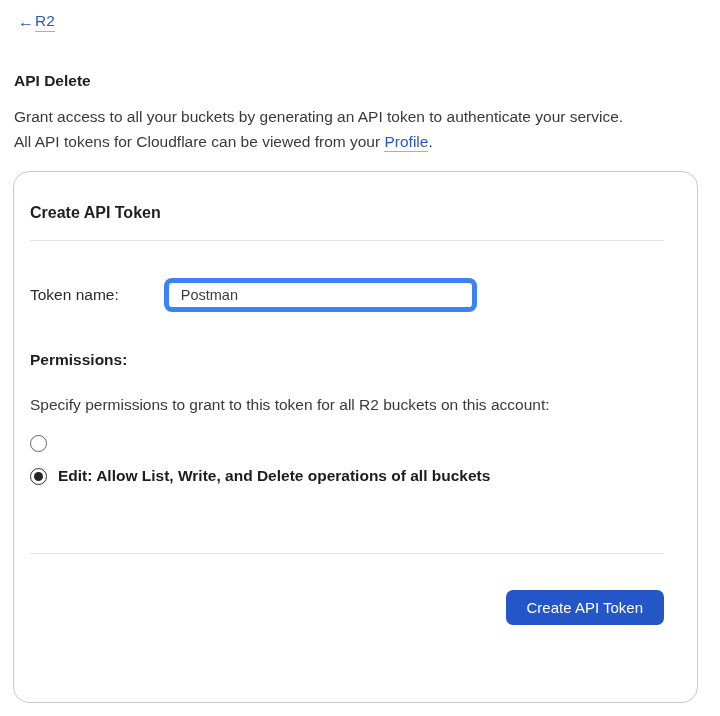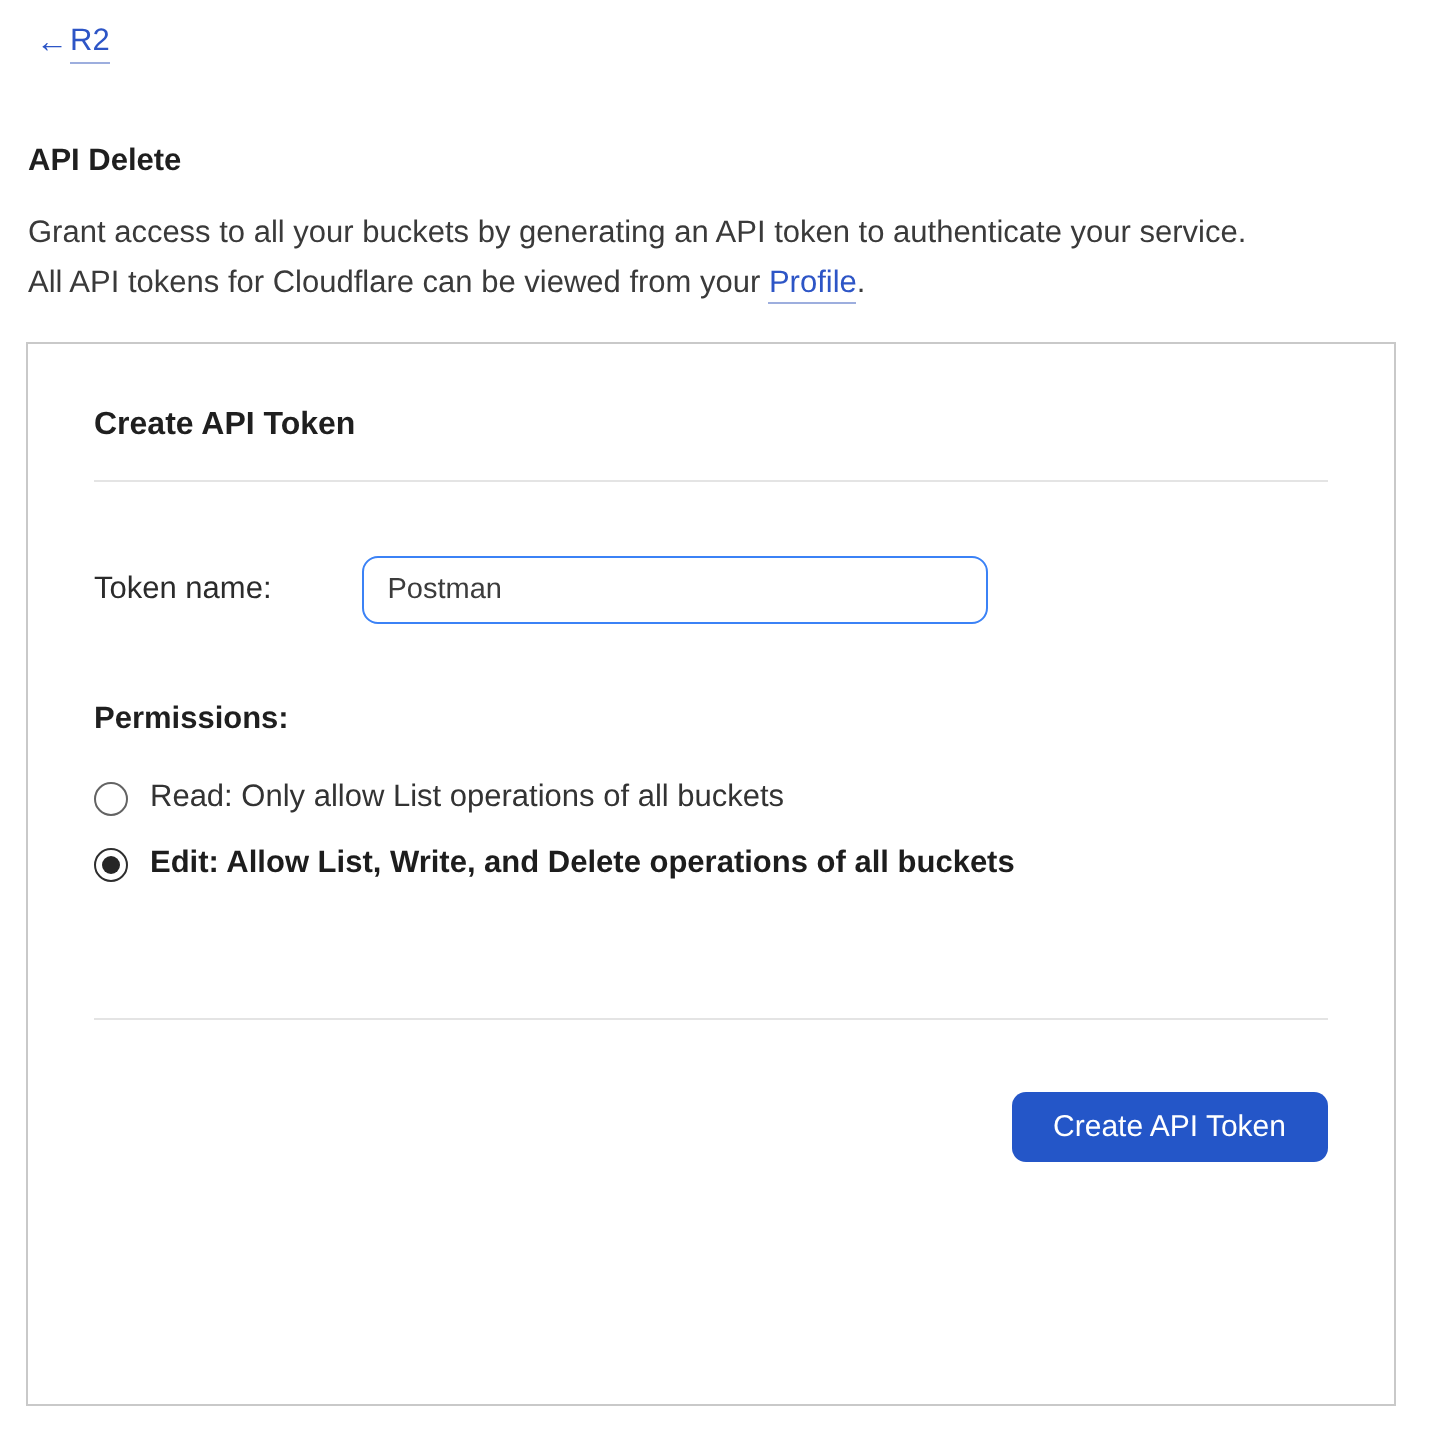--- a/index.html
+++ b/index.html
@@ -54,22 +54,22 @@
     cursor: pointer;
   }
 
   
   .card {
     margin-top: 17px;
     margin-left: -1px;
     width: 685px;
     height: 532px;
     border: 1px solid #c9c9c9;
-    border-radius: 0;
-    padding: 32px 33px 33px 33px;
+    border-radius: 16px;
+    padding: 32px 33px 33px 16px;
     background: #ffffff;
   }
   h2.card-title {
     font-size: 16px;
     font-weight: 700;
     color: #1f1f1f;
   }
   hr.divider {
     border: none;
     border-top: 1px solid #e4e4e4;
@@ -81,21 +81,21 @@
     margin-top: 37px;
     display: flex;
     align-items: center;
     gap: 33px;
   }
   .token-label { font-size: 15.5px; color: #2b2b2b; }
   .token-input {
     margin-left: 12px;
     width: 313px;
     height: 34px;
-    border: 1px solid #3b82f6;
+    border: 5px solid #3b82f6;
     border-radius: 8px;
     padding: 0 12px;
     font-family: "Liberation Sans", "DejaVu Sans", sans-serif;
     font-size: 14.5px;
     color: #3c3c3c;
     outline: none;
     background: #ffffff;
   }
 
   
@@ -197,24 +197,24 @@
 
     <hr class="divider">
 
     <div class="token-row">
       <label class="token-label">Token name:</label>
       <input type="text" class="token-input" value="Postman" style="">
     </div>
 
     <h3 class="perm-heading">Permissions:</h3>
 
+    <p class="perm-instruction">Specify permissions to grant to this token for all R2 buckets on this account:</p>
 
     <div class="option">
       <span class="radio"></span>
-      <span class="opt-label">Read: Only allow List operations of all buckets</span>
     </div>
 
     <div class="option selected">
       <span class="radio"></span>
       <span class="opt-label">Edit: Allow List, Write, and Delete operations of all buckets</span>
     </div>
 
 
     <hr class="divider divider-bottom">
 

